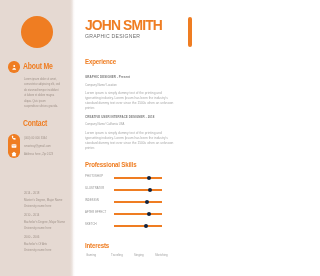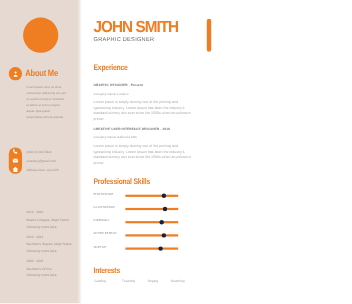--- a/index.html
+++ b/index.html
@@ -59,20 +59,23 @@
   </div>
   <div class="stext" style="left:24px; top:77px; width:40px; white-space:nowrap;">
     <span>Lorem ipsum dolor sit amet,</span><br>
     <span>consectetur adipiscing elit, sed</span><br>
     <span>do eiusmod tempor incididunt</span><br>
     <span>ut labore et dolore magna</span><br>
     <span>aliqua. Quis ipsum</span><br>
     <span>suspendisse ultrices gravida.</span>
   </div>
 
+  <div class="sec" style="top:119px;">
+    <span class="sec-title" style="margin-left:15px;">Contact</span>
+  </div>
   <div class="pill" style="top:134px; height:24px;">
     <span>
       <svg viewBox="0 0 24 24" width="6" height="6" fill="#fff">
           <path d="M6.6 2.5c.7 0 1.2.4 1.5 1l1.2 2.8c.2.6.1 1.2-.4 1.6l-1.2.9c.9 2 2.5 3.6 4.5 4.5l.9-1.2c.4-.5 1-.6 1.6-.4l2.8 1.2c.6.3 1 .8 1 1.5v2.6c0 1.2-1 2.1-2.2 2C8.9 18.7 4.3 14 3.1 4.7 3 3.5 3.9 2.5 5.1 2.5z"></path>
         </svg>
     </span>
     <span>
       <svg viewBox="0 0 24 24" width="6" height="6" fill="#fff">
           <rect x="2.5" y="5" width="19" height="14" rx="1.6"></rect>
           <path d="M3 6.5l9 6 9-6" stroke="#ef7d22" stroke-width="1.8" fill="none"></path>

